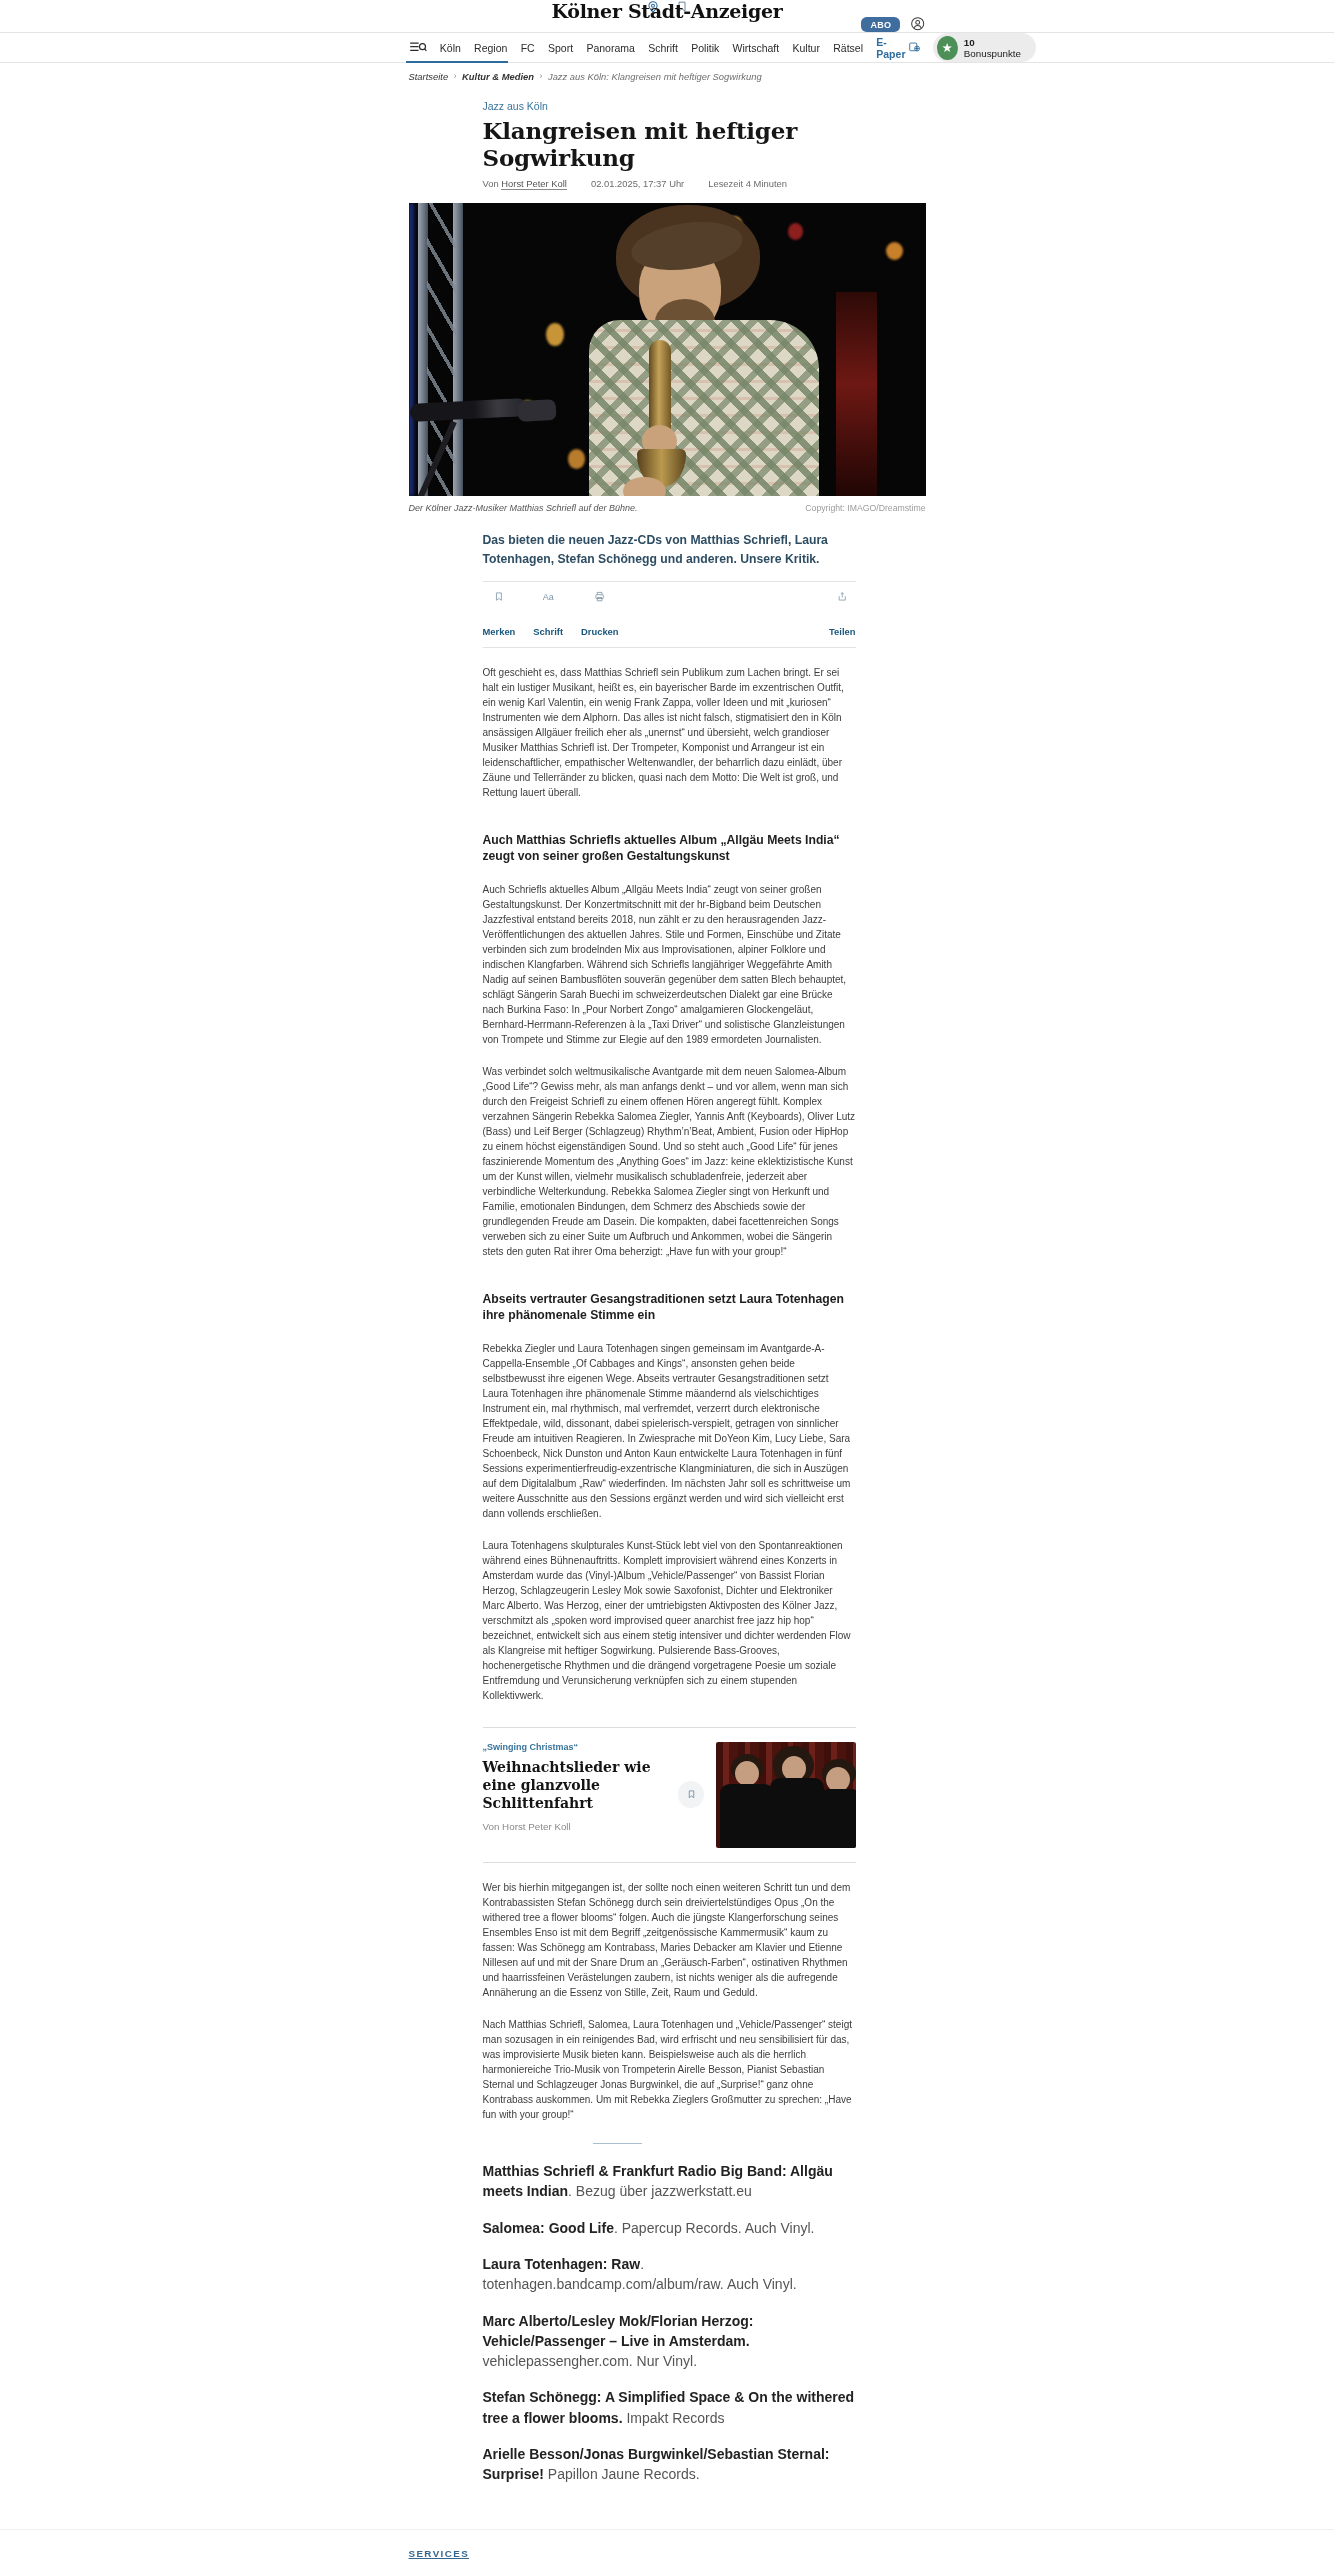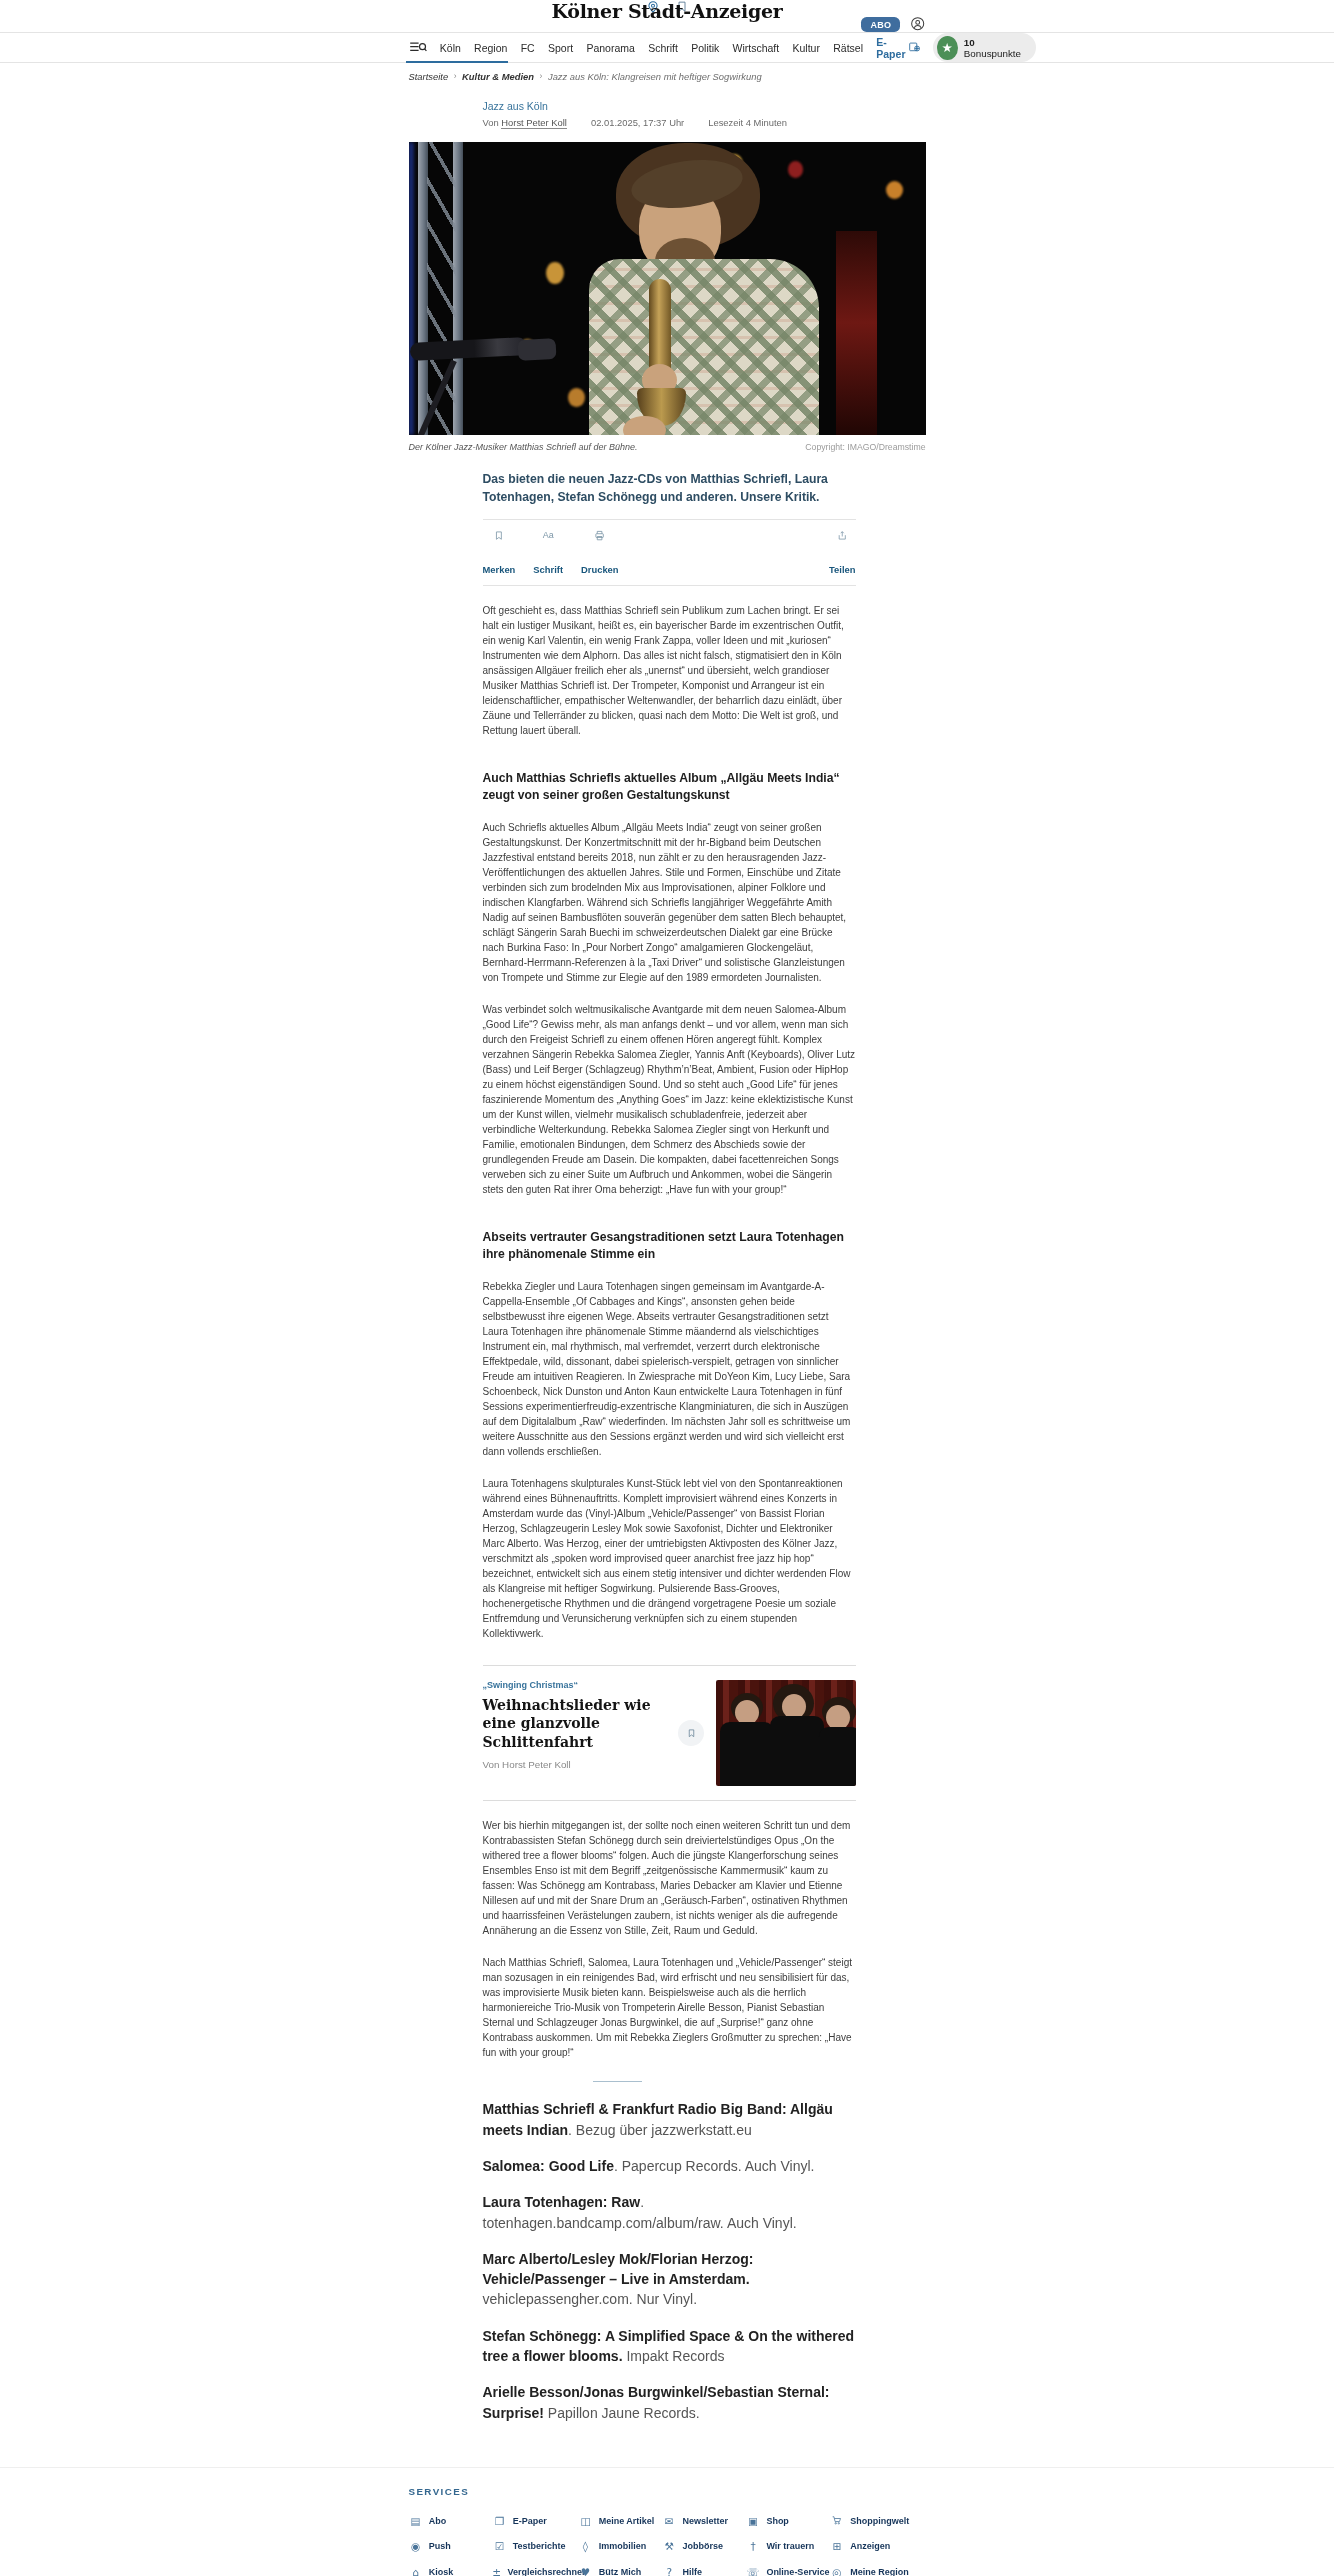--- a/index.html
+++ b/index.html
@@ -96,21 +96,21 @@
 
   
   .shortdiv { width:49px; height:1.4px; background:#a9bfce; margin:21px 0 2.8px 110px; }
   .albums { margin-top:17px; }
   .album { width:373px; font-size:14px; line-height:1.45; margin-bottom:16px; color:#555; }
   .album b { color:#222; font-weight:bold; }
 
   
   .services { border-top:0.7px solid #efefef; margin-top:28px; padding:18px 0 24px; }
   .svc-inner { width:517px; margin:0 auto; }
-  .svc-title { color:#34678f; font-weight:bold; font-size:9.8px; letter-spacing:1.4px; margin-bottom:15.4px; }
+  .svc-title { color:#34678f; font-weight:bold; font-size:9.8px; letter-spacing:1.4px; margin-bottom:15.4px;text-decoration:underline; }
   .svc-grid { display:flex; }
   .svc-colm { width:86px; display:flex; flex-direction:column; gap:8.4px; }
   .svc { display:flex; align-items:center; gap:6.3px; cursor:pointer; height:17px; }
   .svc-ic { width:14px; text-align:center; color:#4a7499; font-size:10.5px; font-family:"DejaVu Sans",sans-serif; }
   .svc-lb { font-size:9px; font-weight:bold; color:#16355a; white-space:nowrap; }
 </style>
 </head>
 <body>
 
 <div class="shell">
@@ -185,20 +185,21 @@
   <div class="crumbs">
     <span style="cursor:pointer;">Startseite</span>
     <span class="crumb-sep">›</span>
     <span class="crumb-b" style="cursor:pointer;">Kultur &amp; Medien</span>
     <span class="crumb-sep">›</span>
     <span class="crumb-last">Jazz aus Köln: Klangreisen mit heftiger Sogwirkung</span>
   </div>
 
   <div class="art-head">
     <div class="kicker" style="cursor:pointer;">Jazz aus Köln</div>
+    <h1 class="title">Klangreisen mit heftiger Sogwirkung</h1>
     <div class="byline">
       <span><span>Von</span> <span class="author" style="cursor:pointer;">Horst Peter Koll</span></span>
       <span>02.01.2025, 17:37 Uhr</span>
       <span>Lesezeit 4 Minuten</span>
     </div>
   </div>
 
   <figure class="hero">
     <div class="bk" style="left:316px;top:12.6px;width:18px;height:21px;background:#d2a23c;"></div>
     <div class="bk" style="left:379px;top:19.6px;width:15.4px;height:17px;background:#8e1f1f;"></div>

